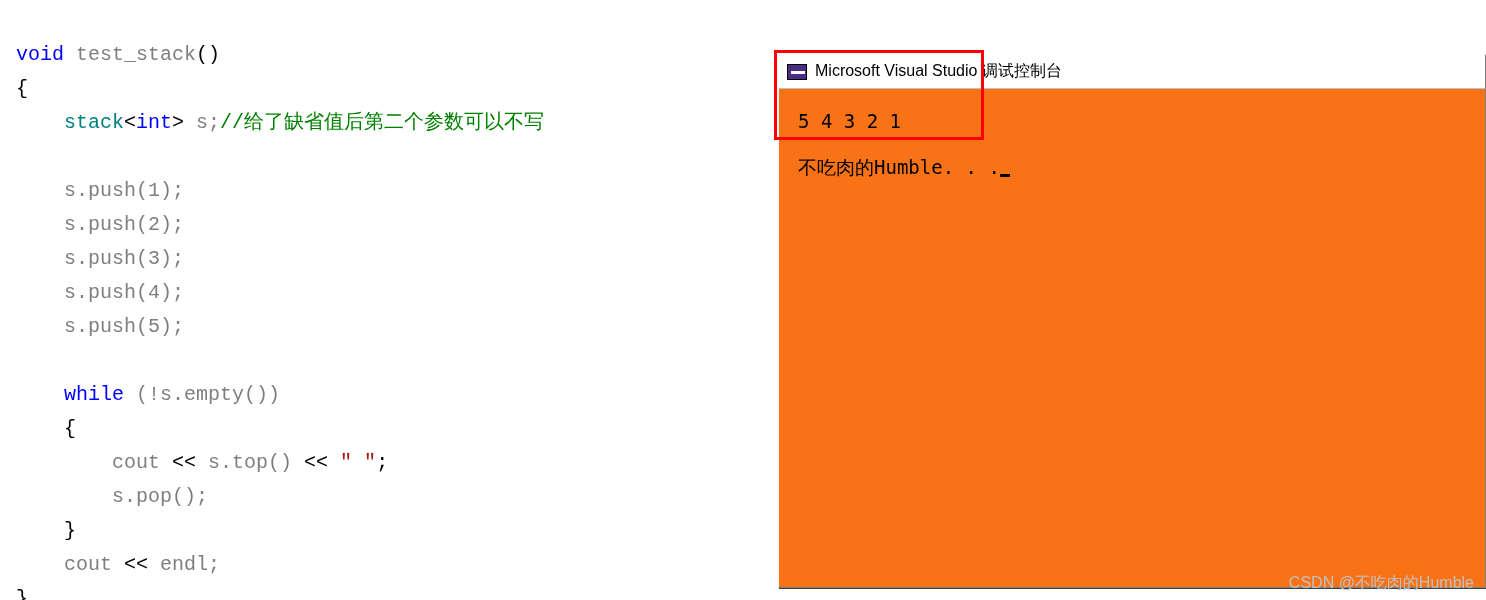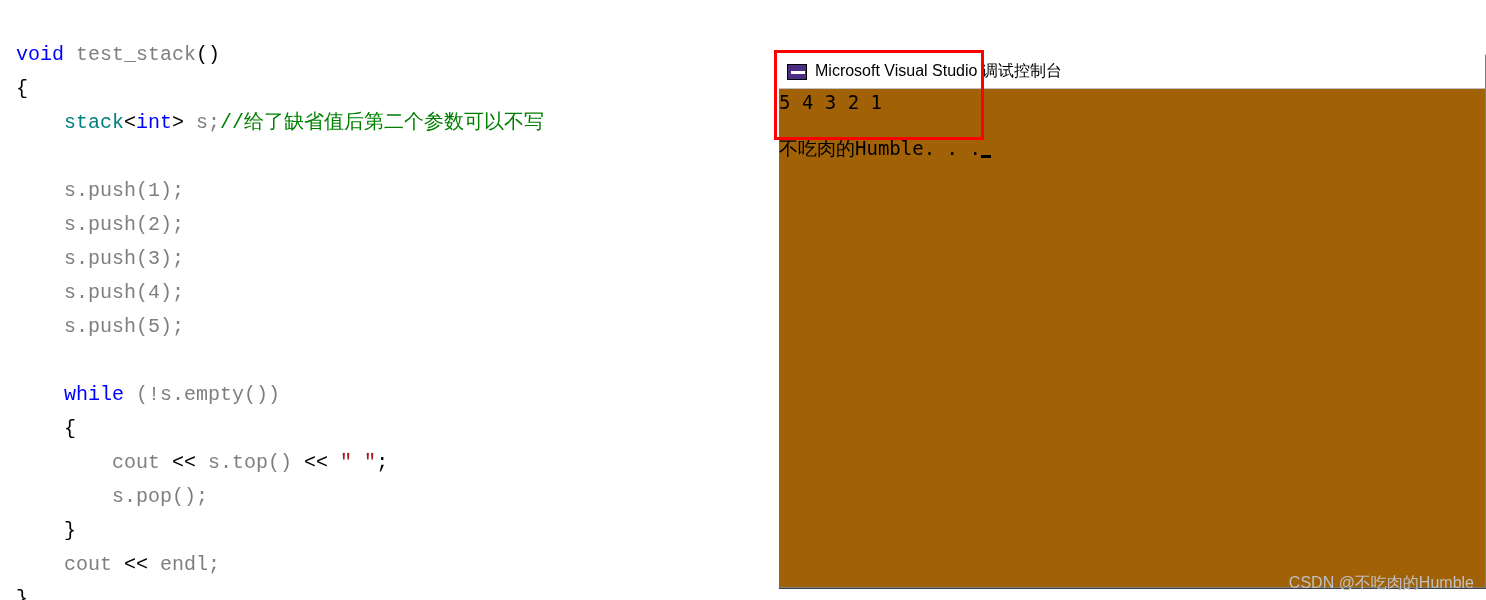--- a/index.html
+++ b/index.html
@@ -28,21 +28,21 @@
     .ident { color: #7f7f7f; }
     .comment { color: #008000; }
     .str { color: #a31515; }
     .op { color: #000; }
     .console-window {
       position: absolute;
       left: 778px;
       top: 54px;
       width: 708px;
       height: 534px;
-      background: #a16207;
+      background: #f97316;
       border: 1px solid #808080;
       border-top: 1px solid #fff;
       border-left: 1px solid #fff;
       box-shadow: 1px 1px 0 #404040;
     }
     .titlebar {
       background: #ffffff;
       height: 34px;
       border-bottom: 1px solid #c0c0c0;
       display: flex;
@@ -64,21 +64,21 @@
       content: "";
       display: block;
       width: 14px;
       height: 3px;
       background: #fff;
       position: relative;
       top: 6px;
       left: 3px;
     }
     .console-body {
-      padding: 0;
+      padding: 19px;
       font-family: Consolas, 'SimSun', monospace;
       font-size: 19px;
       color: #000;
       line-height: 26px;
     }
     .highlight-box {
       position: absolute;
       left: 774px;
       top: 50px;
       width: 210px;

